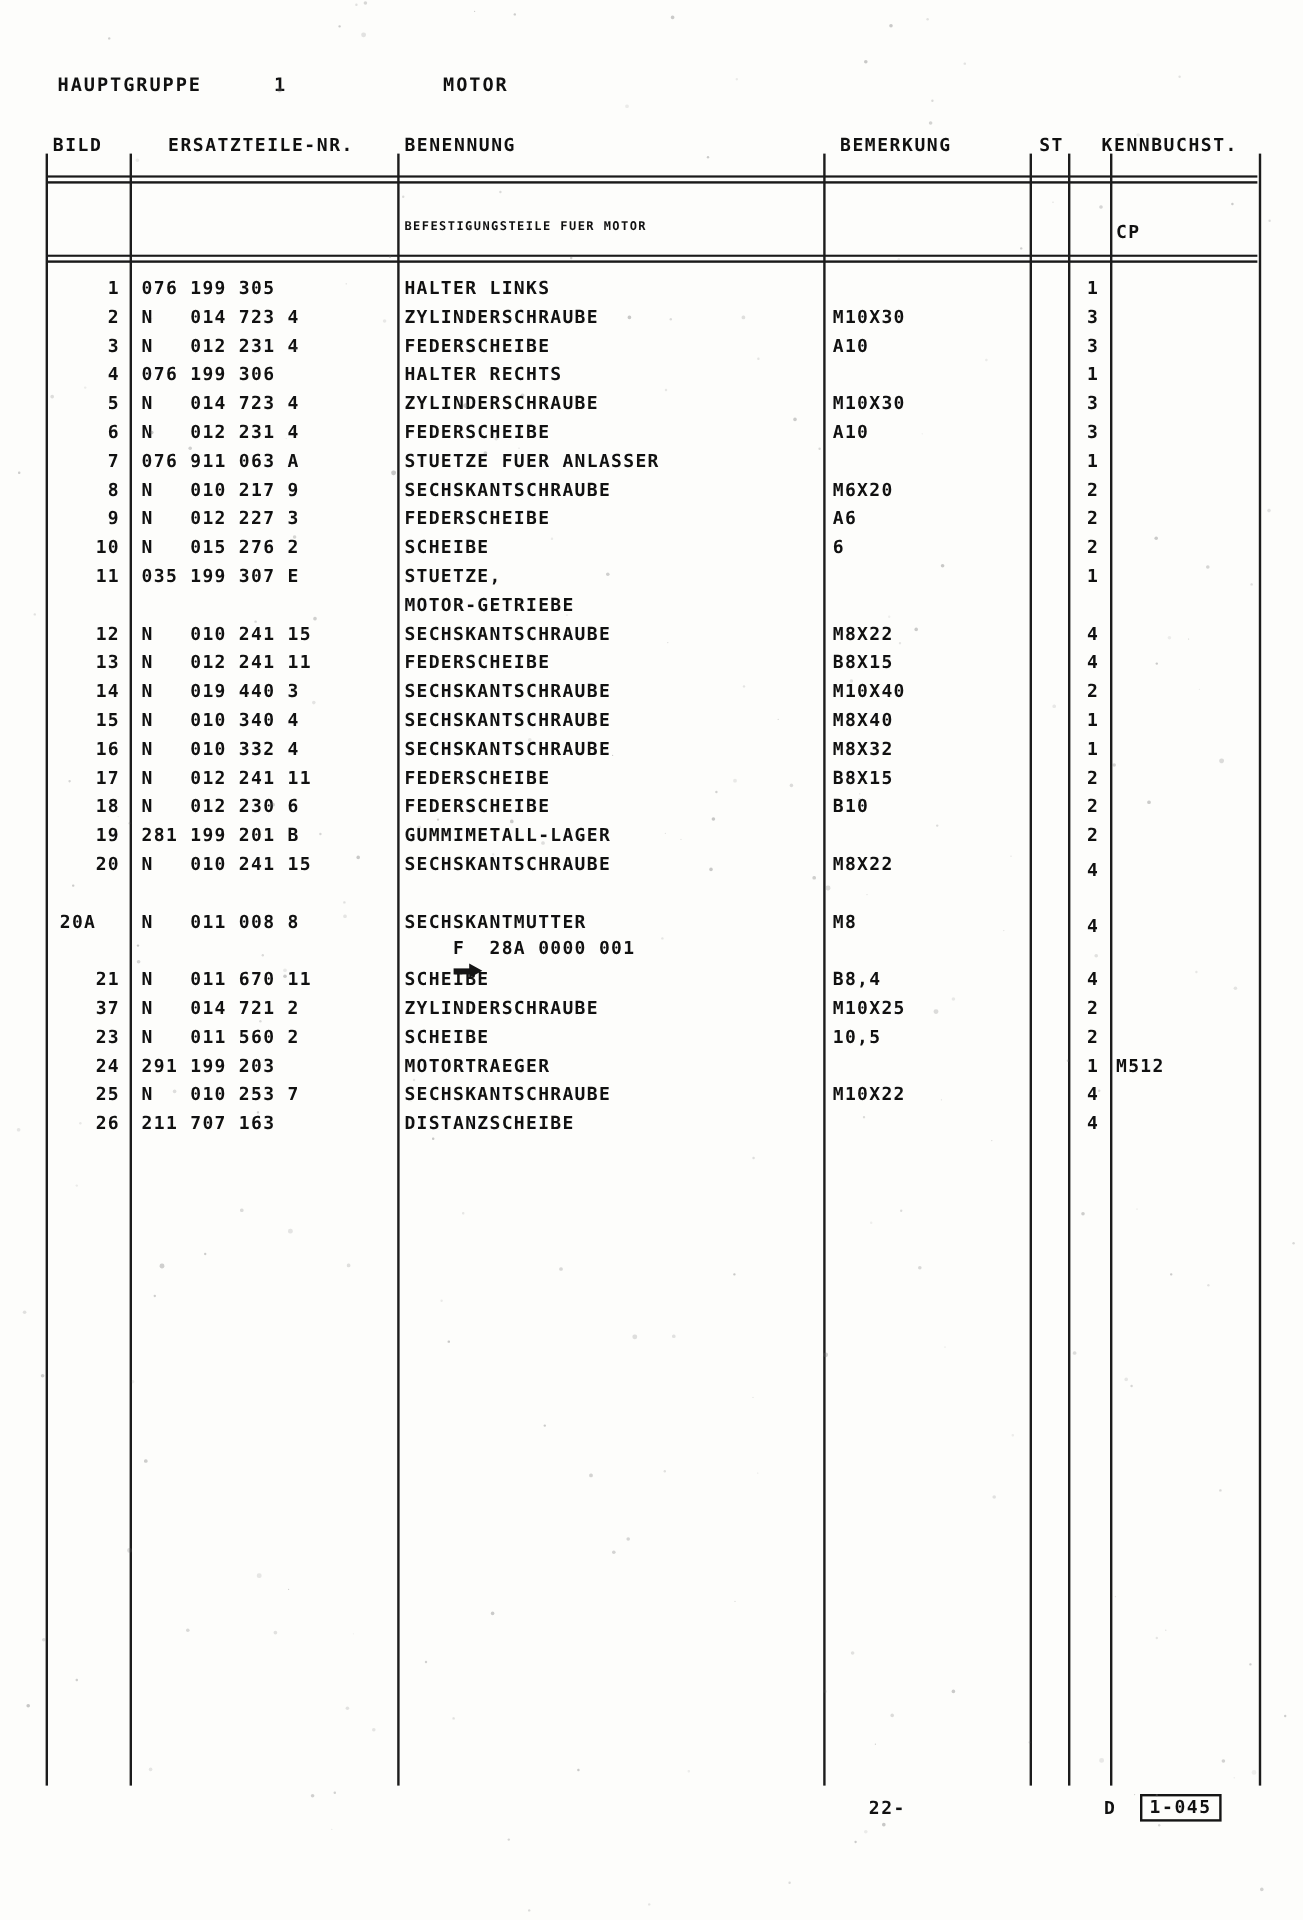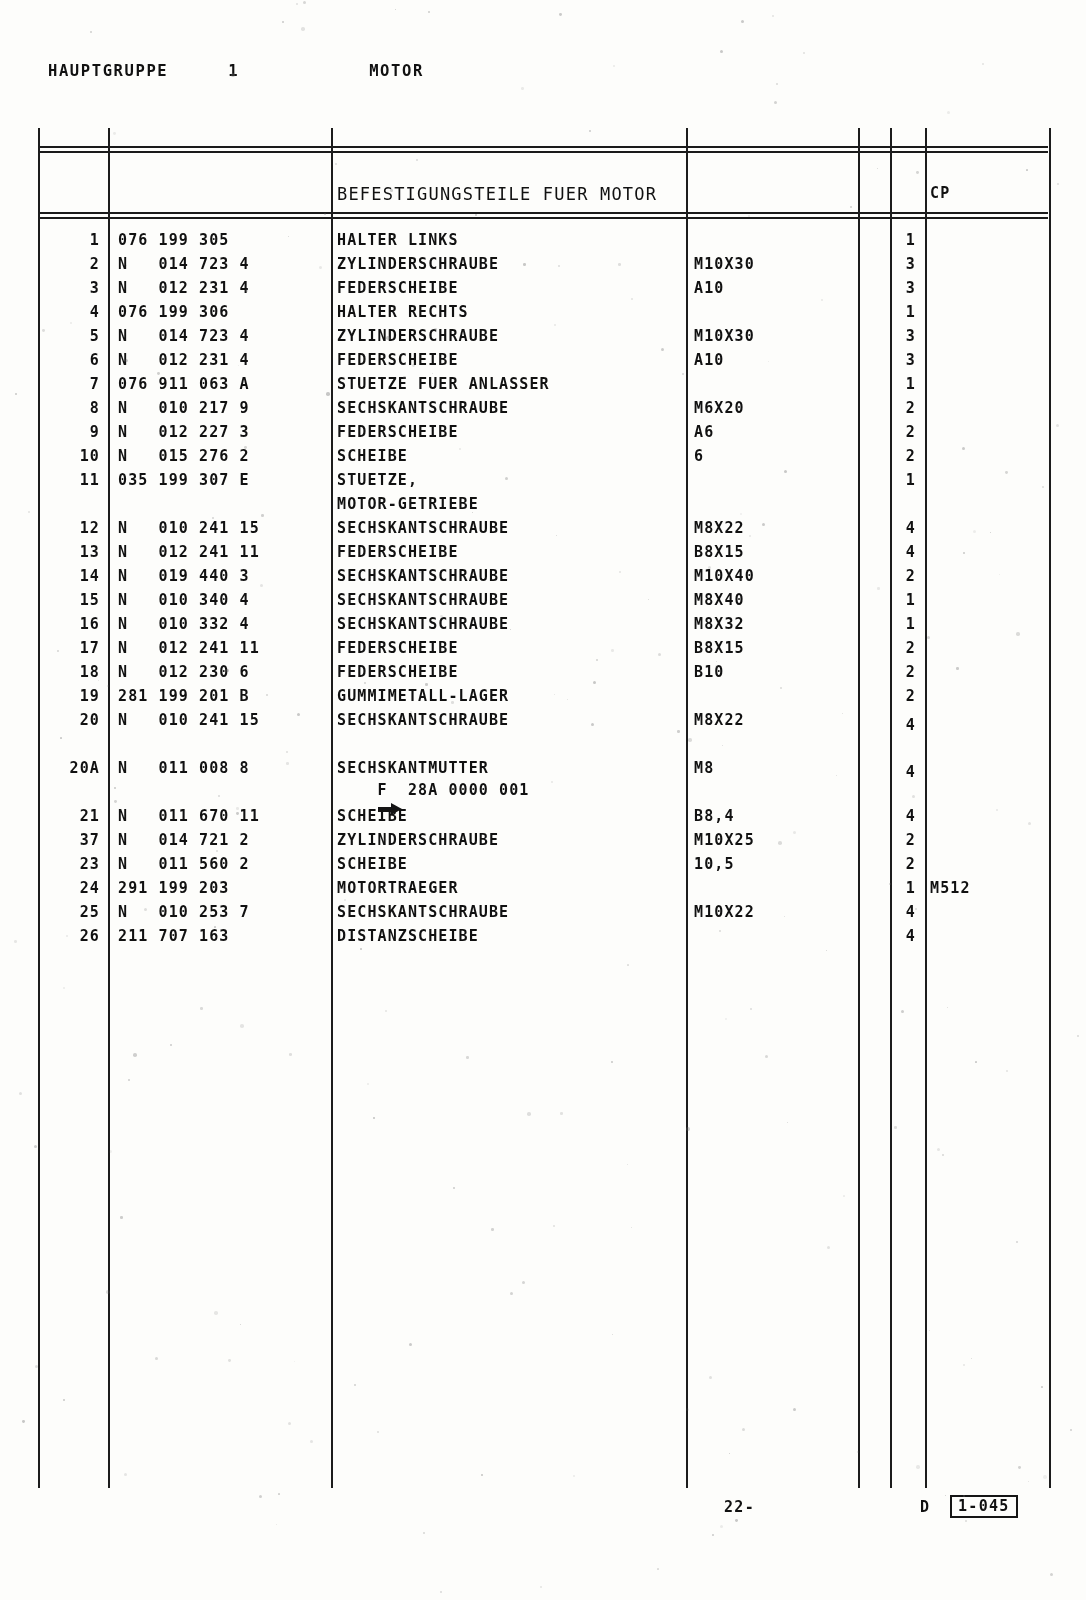--- a/index.html
+++ b/index.html
@@ -112,34 +112,34 @@
     font-weight: bold;
     white-space: pre;
   }
   .row > span { position: absolute; top: 0; }
 
   .c-bild {
     left: 44px;
     width: 56px;
     text-align: right;
   }
-  .c-bild.wide { left: 30px; width: 70px; }
+  .c-bild.wide { left: 30px; width: 70px; text-align: center; }
   .c-nr    { left: 118px; width: 205px; }
   .c-ben   { left: 337px; }
   .c-bem   { left: 694px; }
   .c-st    { left: 876px; width: 40px; text-align: right; }
   .c-kenn  { left: 930px; }
 
   
   .sect {
     position: absolute;
     left: 337px;
-    font-size: 17px;
+    font-size: 10px;
     letter-spacing: 1.2px;
-    font-weight: normal;
+    font-weight: bold;
     white-space: pre;
   }
   .sect-cp {
     position: absolute;
     left: 930px;
     font-size: 15px;
     letter-spacing: 1.2px;
     font-weight: bold;
   }
   .fnote { position: absolute; font-size: 15px; font-weight: bold;
@@ -182,20 +182,28 @@
     line-height: 16px;
   }
 </style>
 </head>
 <body>
 
 <div id="page">
 
   <div id="hauptgruppe"><span>HAUPTGRUPPE</span><span style="display:inline-block;width:60px"></span><span>1</span><span style="display:inline-block;width:130px"></span><span>MOTOR</span></div>
 
+  <div id="colheads">
+    <span class="h-bild">BILD</span>
+    <span class="h-nr">ERSATZTEILE-NR.</span>
+    <span class="h-ben">BENENNUNG</span>
+    <span class="h-bem">BEMERKUNG</span>
+    <span class="h-st">ST</span>
+    <span class="h-kenn">KENNBUCHST.</span>
+  </div>
 
   <div class="rule" style="top:146px">
       <i></i>
     </div>
   <div class="rule" style="top:212px">
       <i></i>
     </div>
 
   <div class="vrule" style="left:38px;  top:128px; height:1360px"></div>
   <div class="vrule" style="left:108px; top:128px; height:1360px"></div>

